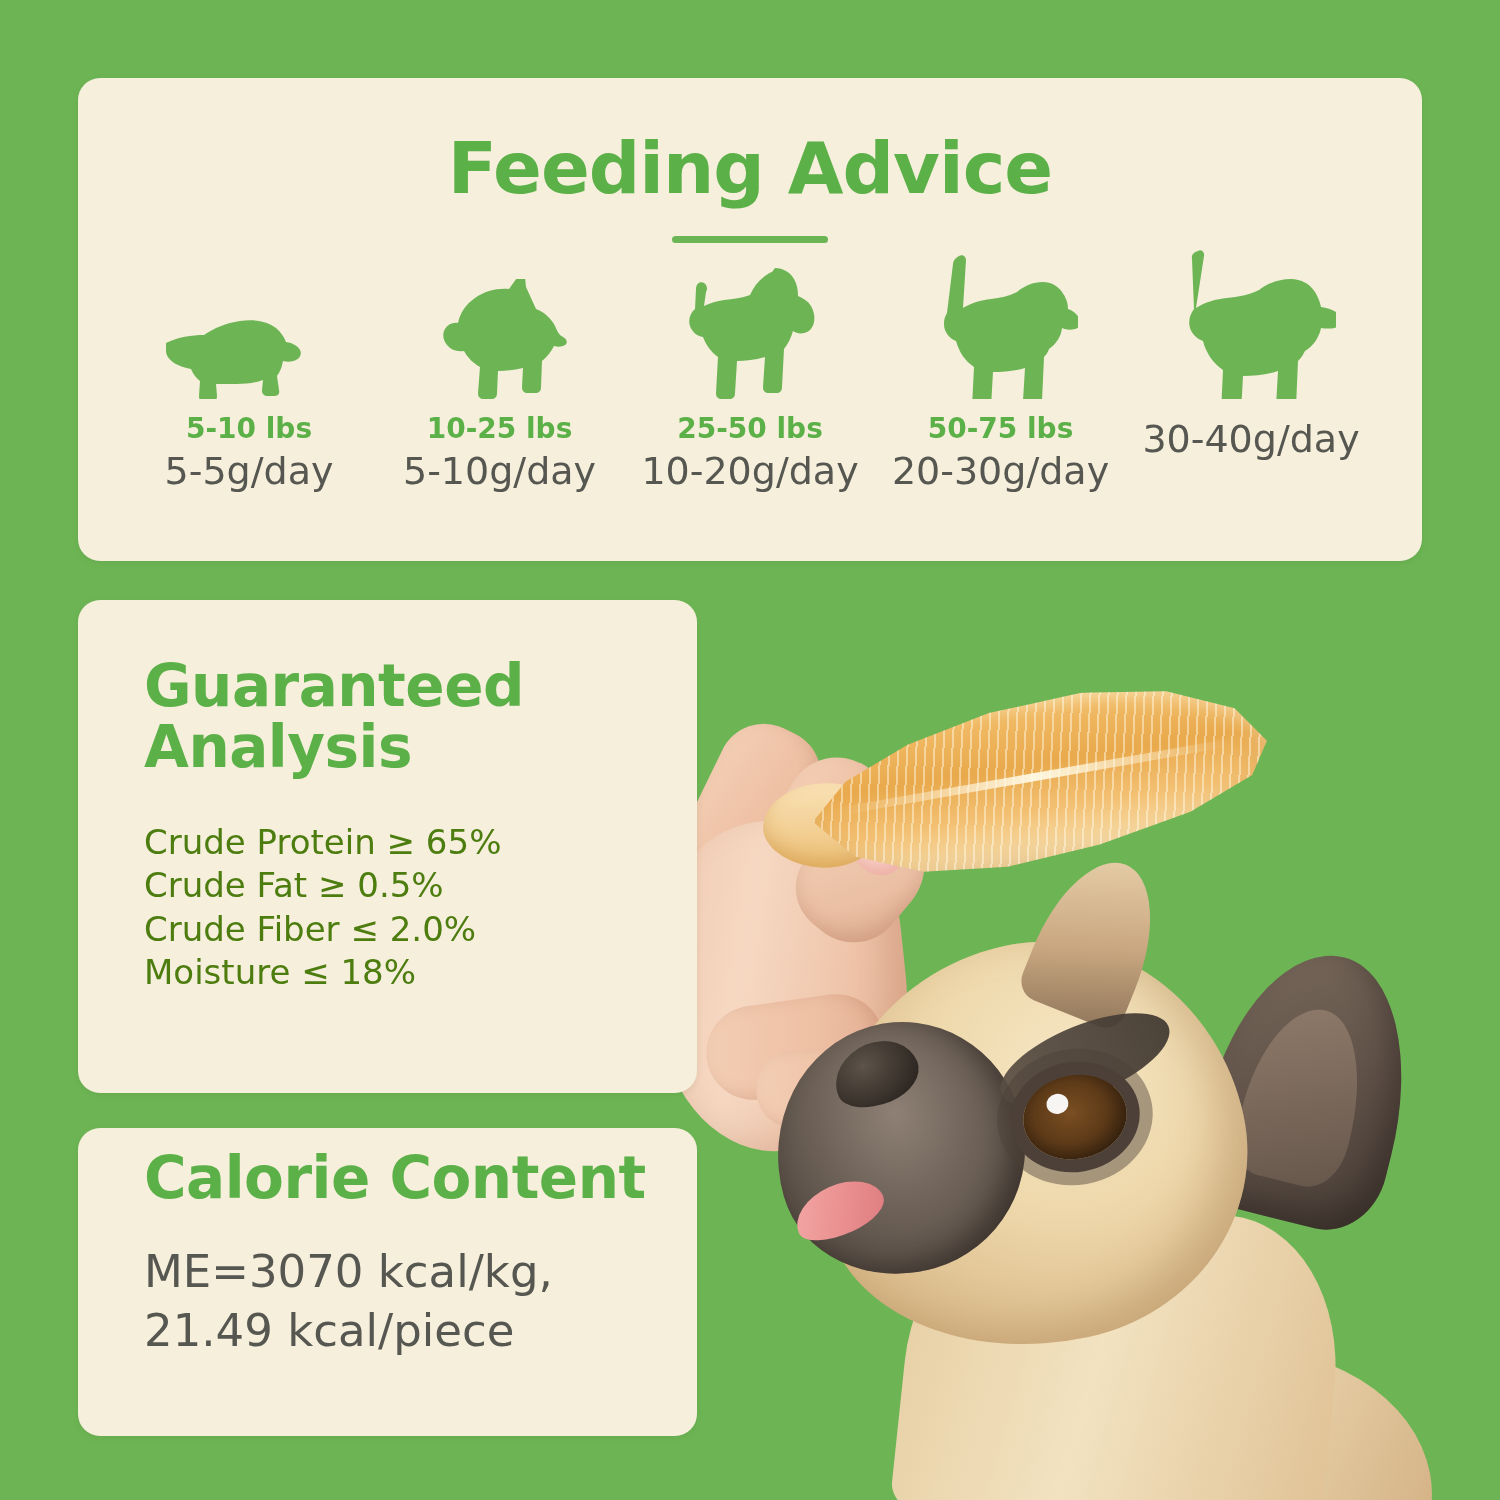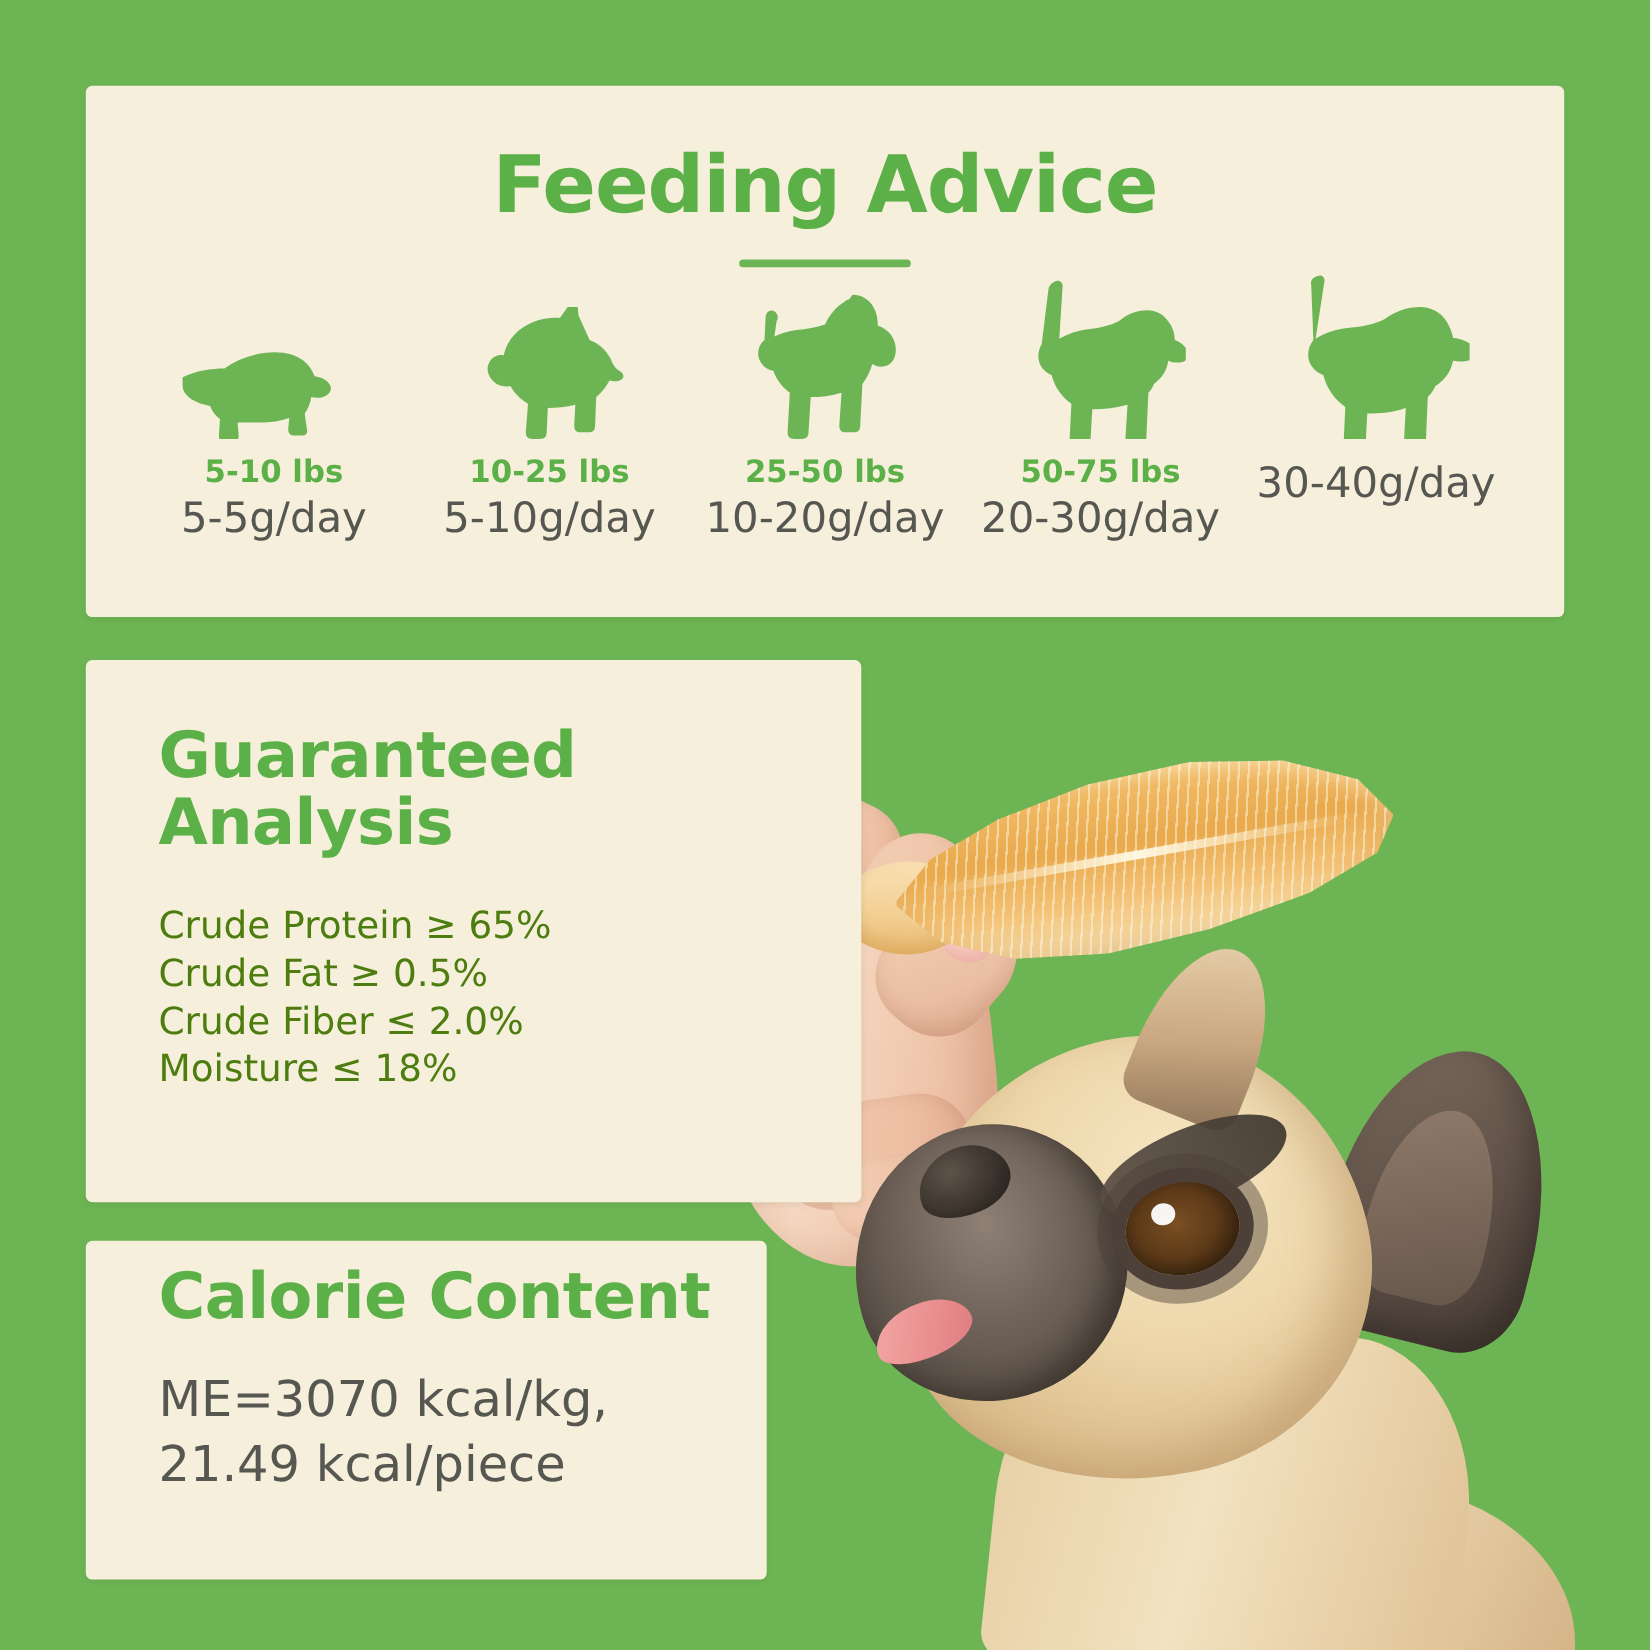--- a/index.html
+++ b/index.html
@@ -98,25 +98,25 @@
     border-radius:60% 60% 22% 22%/84% 84% 16% 16%;transform:rotate(22deg);
     background:linear-gradient(160deg,#e9d2ac,#c9a780 55%,#8d7459);}
   .fr-ear-r{left:470px;top:78px;width:190px;height:270px;
     border-radius:58% 56% 34% 30%/72% 76% 28% 24%;transform:rotate(14deg);
     box-shadow:inset -14px -12px 30px rgba(28,22,18,.38);}
   .fr-ear-r::after{content:"";position:absolute;left:34px;top:56px;width:112px;height:176px;
     background:linear-gradient(160deg,#9a8472,#6d5d50);border-radius:56% 52% 34% 30%/70% 74% 30% 26%;opacity:.75;}
 
   
   .card{
-    position:absolute;background:#F5EFDC;border-radius:6px;
+    position:absolute;background:#F5EFDC;border-radius:22px;
     box-shadow:0 2px 6px rgba(60,80,40,.10);
   }
   .card-feeding{left:78px;top:78px;width:1344px;height:483px;}
-  .card-analysis{left:78px;top:600px;width:705px;height:493px;}
+  .card-analysis{left:78px;top:600px;width:619px;height:493px;}
   .card-calorie{left:78px;top:1128px;width:619px;height:308px;}
 
   
   .feeding-title{
     text-align:center;color:#5CB048;font-weight:bold;
     font-size:72px;letter-spacing:-1px;margin-top:48px;
     font-family:"DejaVu Sans",sans-serif;
   }
   .divider{width:156px;height:7px;border-radius:6px;background:#6BB554;margin:26px auto 0;}
 

